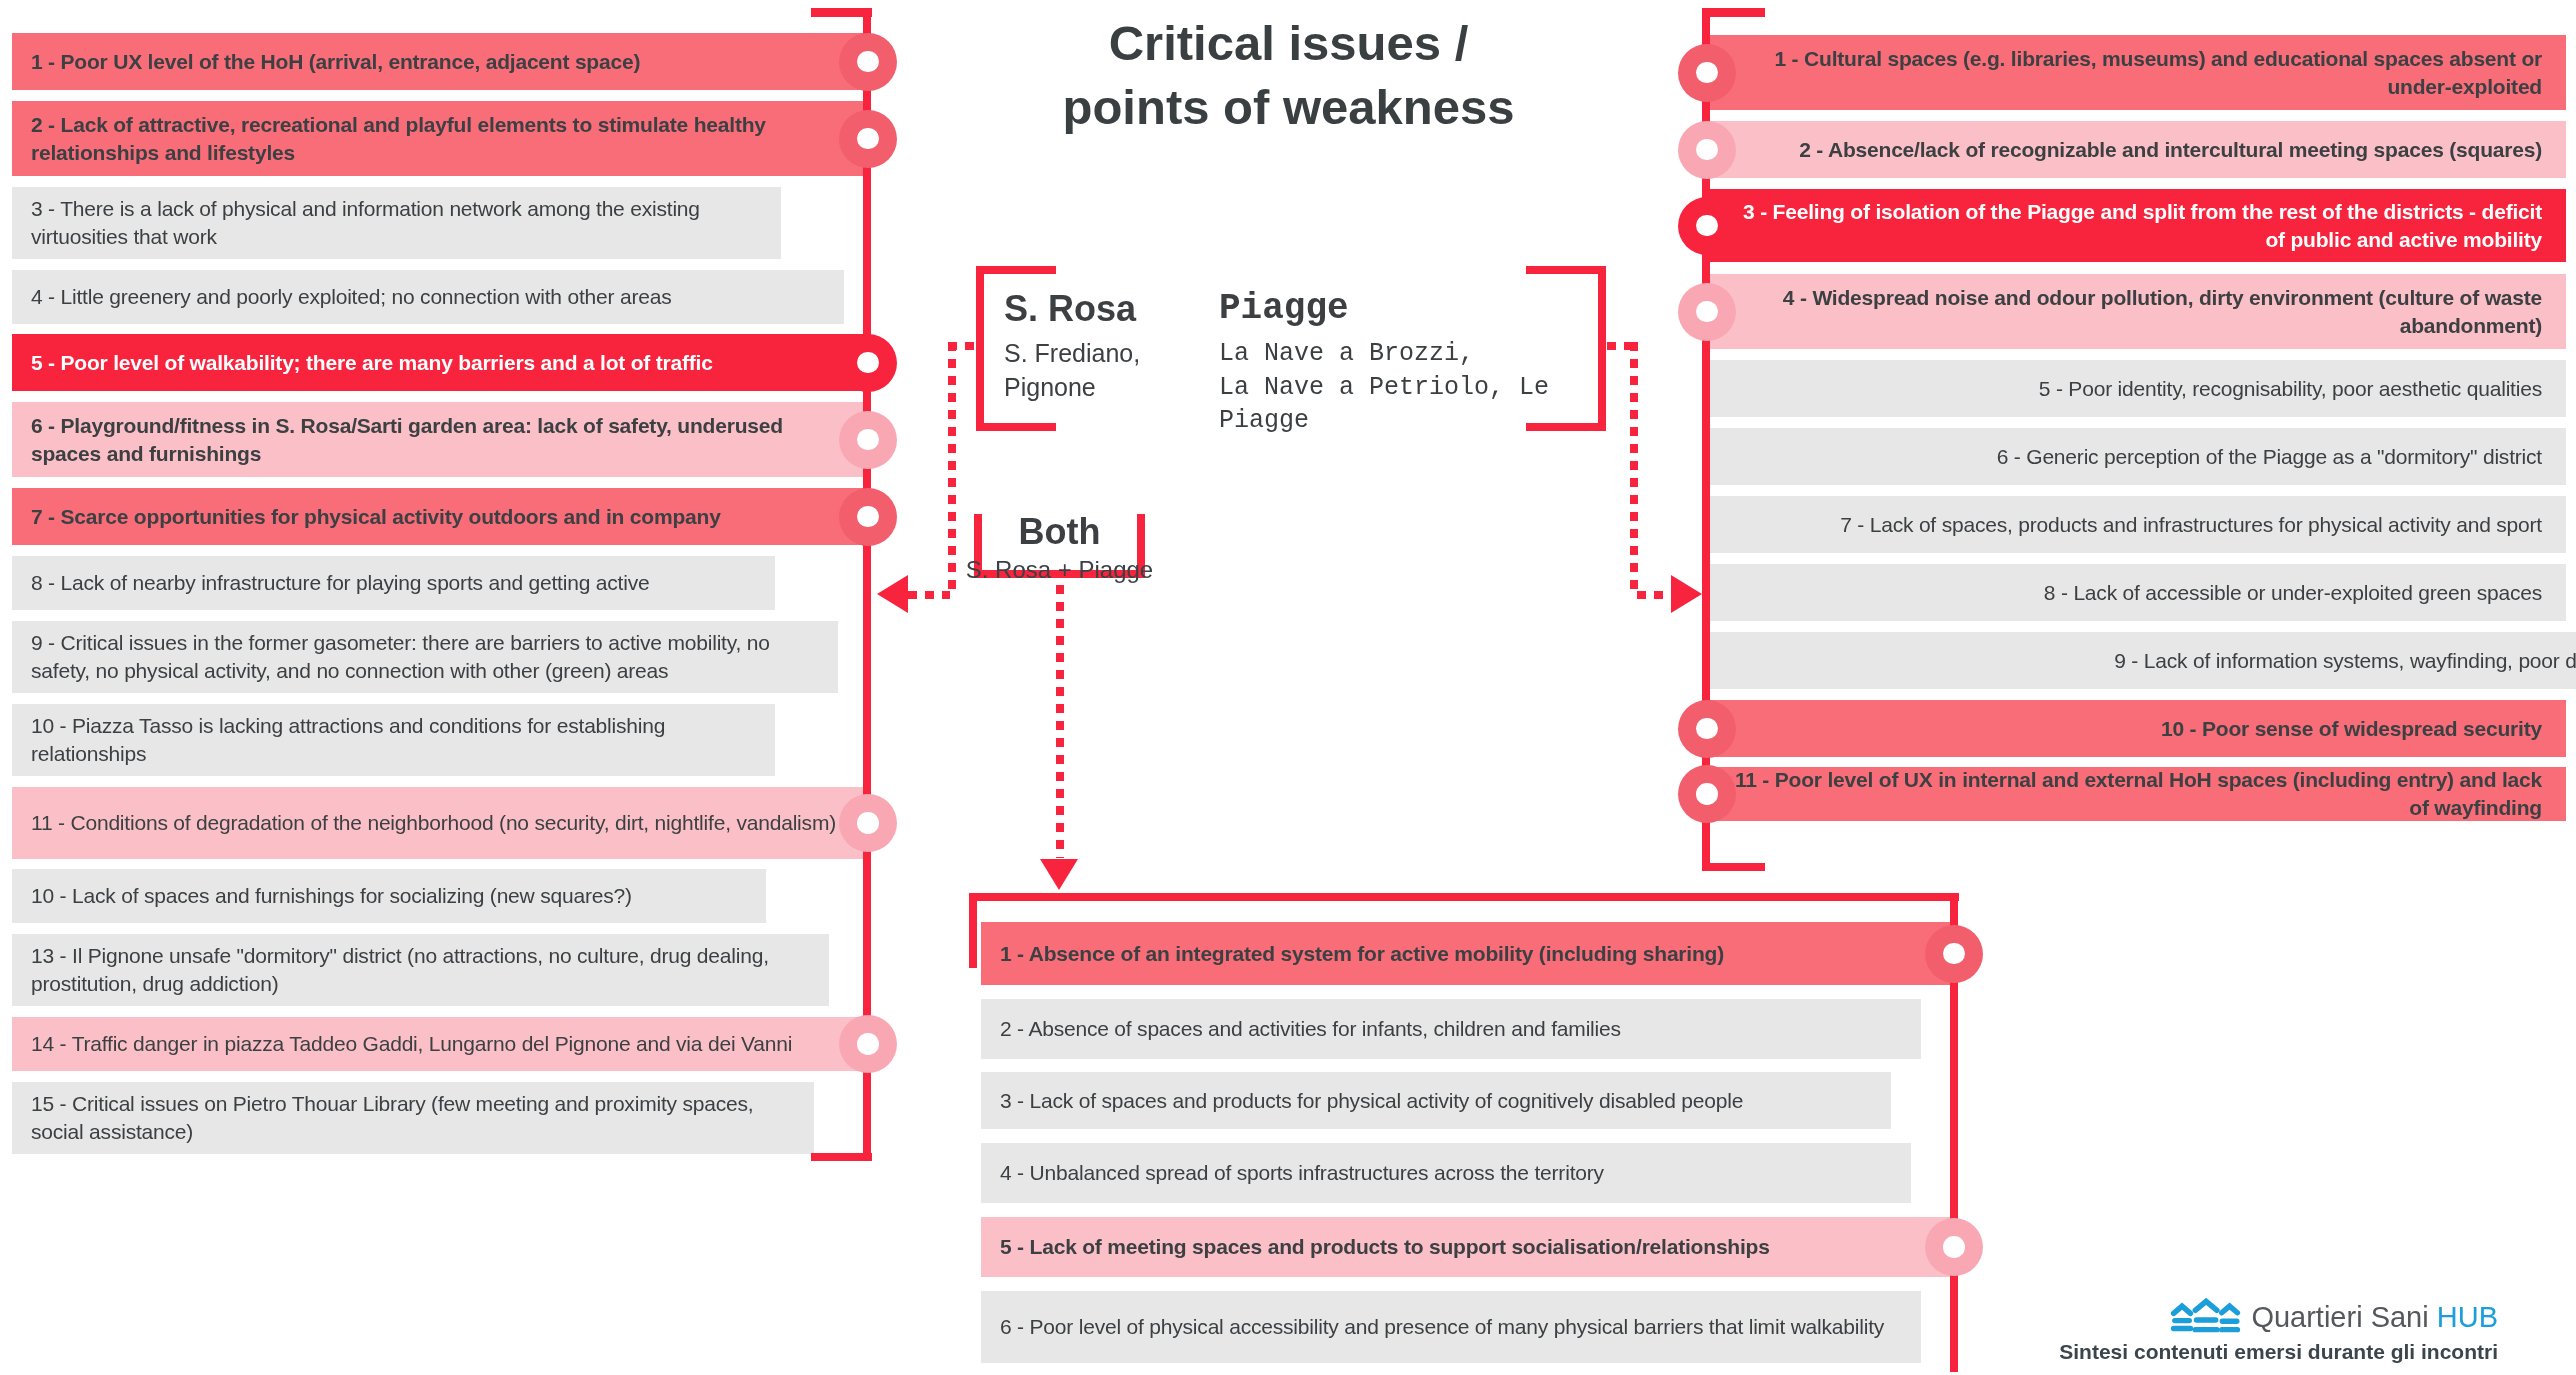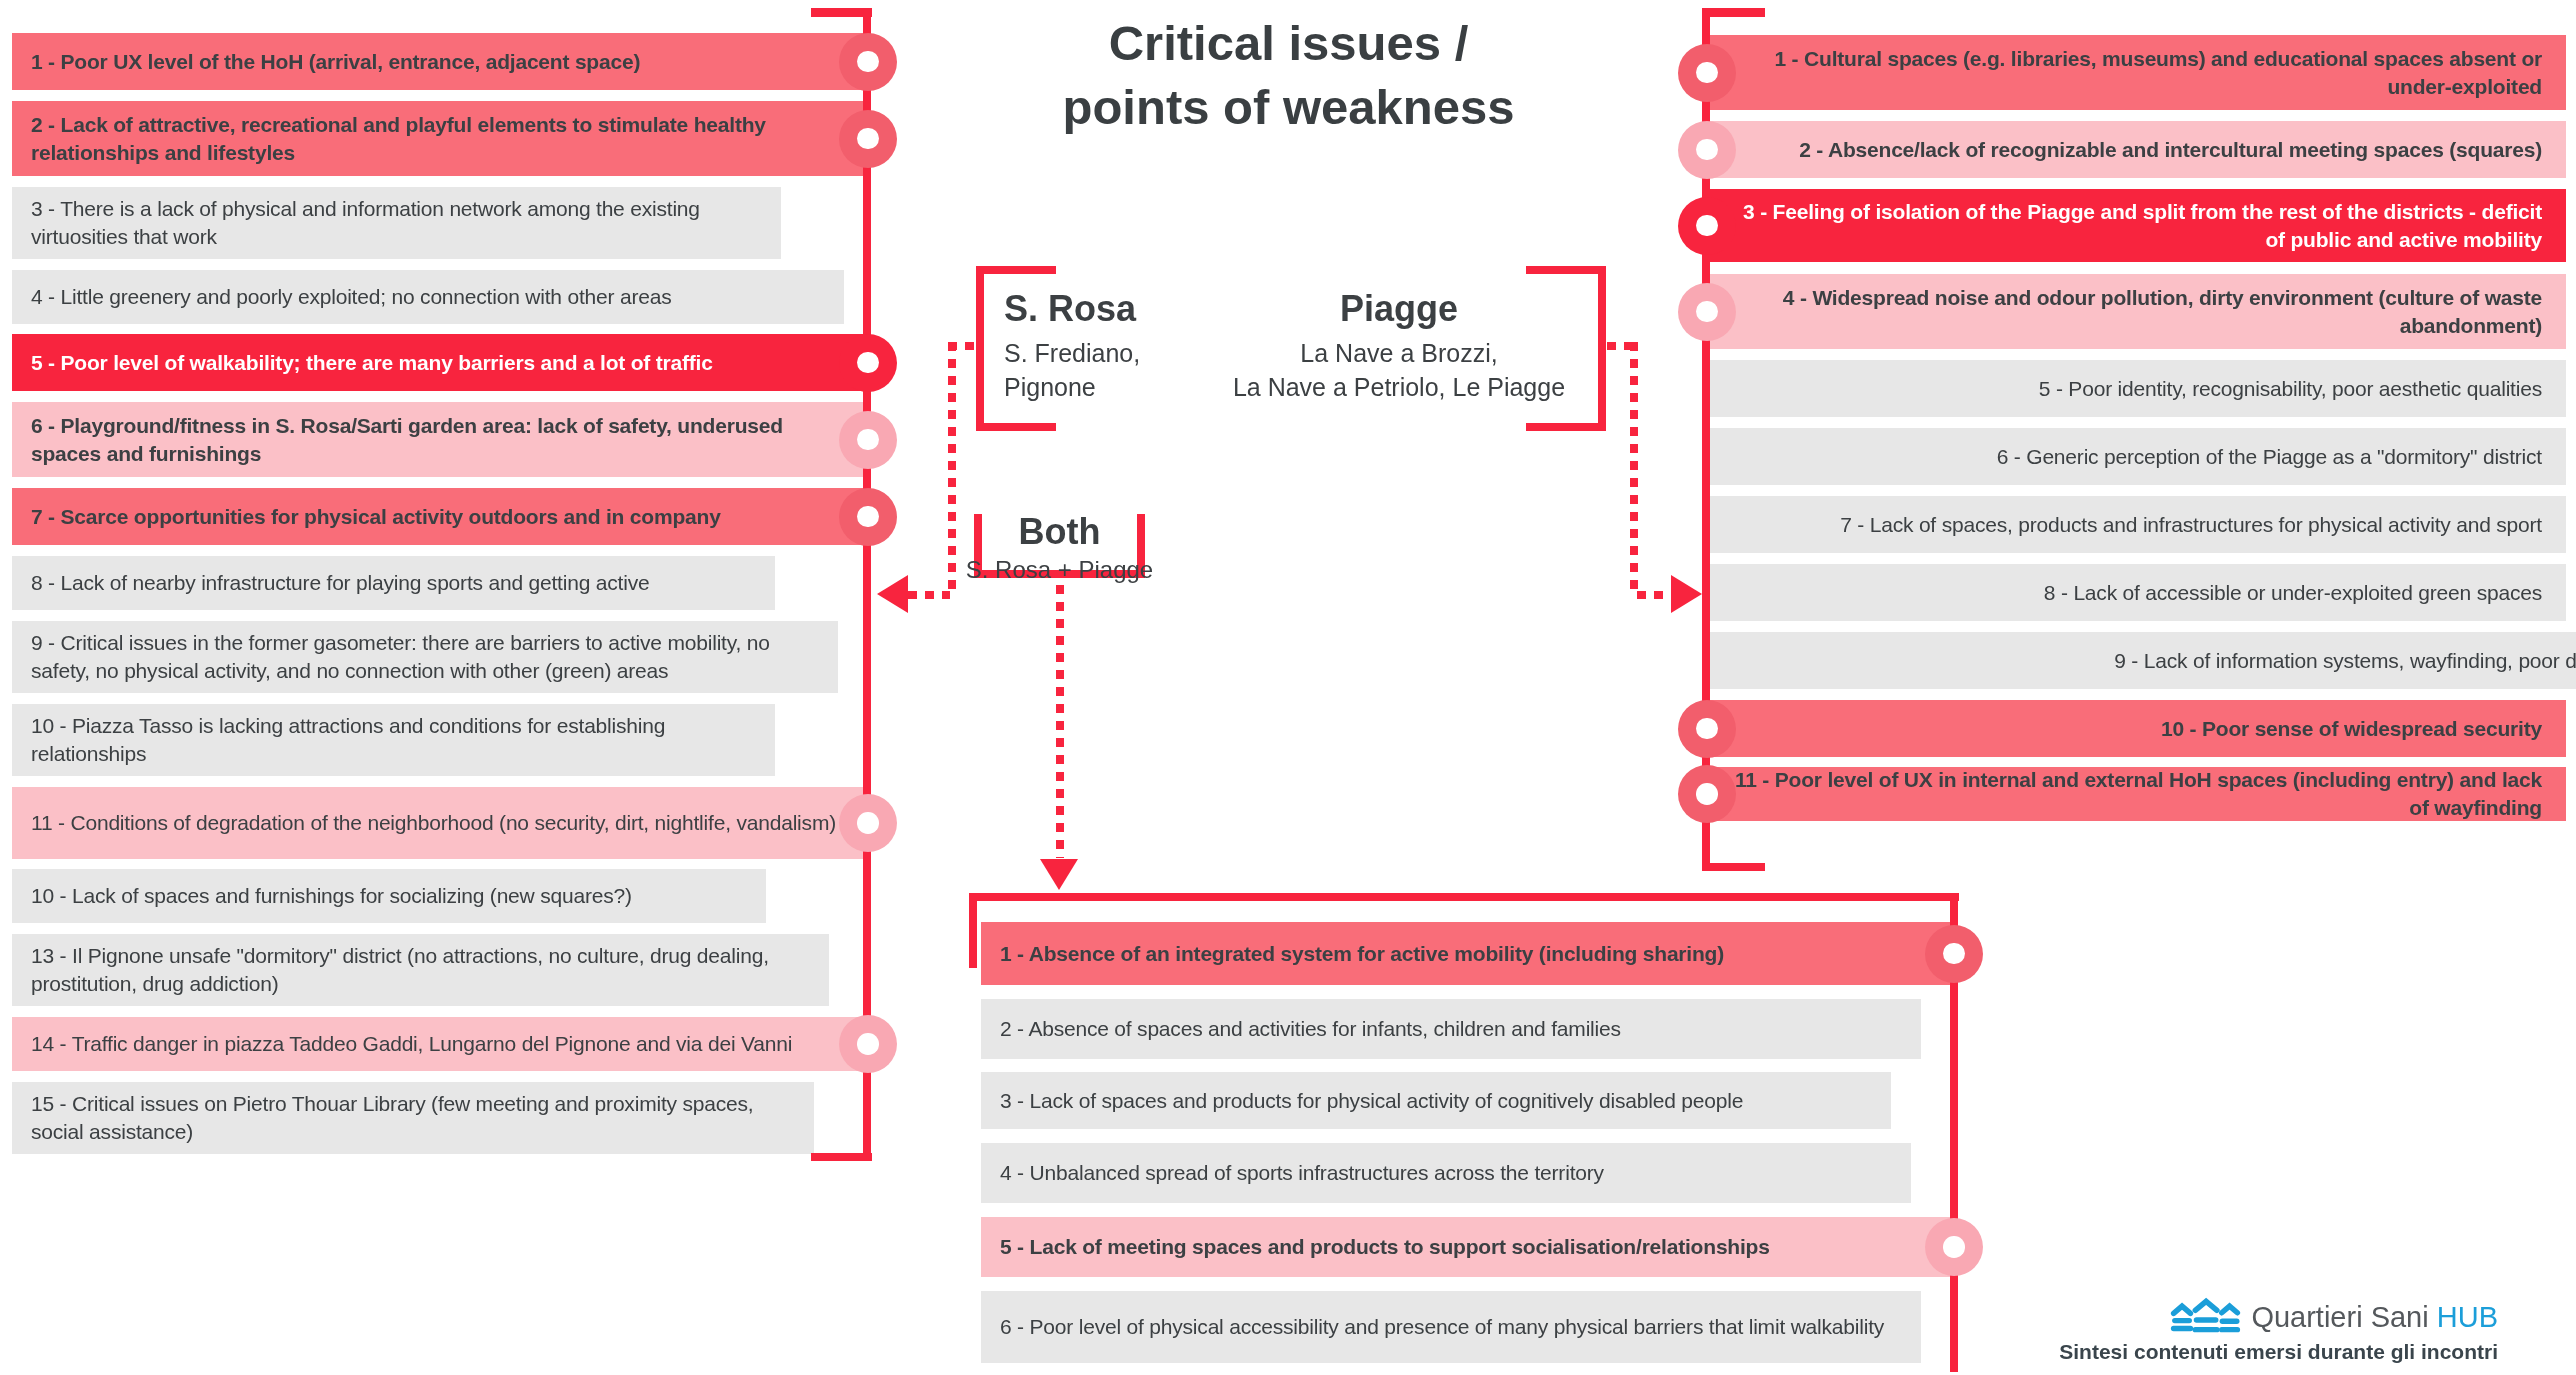--- a/index.html
+++ b/index.html
@@ -36,21 +36,21 @@
   .arr.left{border-top:19px solid transparent;border-bottom:19px solid transparent;border-right:31px solid #F8243E;}
   .arr.right{border-top:19px solid transparent;border-bottom:19px solid transparent;border-left:31px solid #F8243E;}
   
   .bracket{position:absolute;box-sizing:border-box;border:0 solid #F8243E;}
   
   .title{position:absolute;left:961px;top:10.8px;width:655px;text-align:center;
          font-size:49px;line-height:1.32;font-weight:bold;color:#3A3F42;}
   .grp{position:absolute;}
   .grp .g-title{font-size:36px;font-weight:bold;line-height:1.1;color:#3C4043;}
   .grp .g-sub{font-size:25px;line-height:1.35;color:#3C4043;white-space:pre-line;margin-top:8.4px;}
-  .grp.alignright{text-align:center;}
+  .grp.alignright{text-align:left;font-family:Liberation Mono, monospace;}
   .grp.aligncenter{text-align:center;}
   .grp.aligncenter .g-sub{margin-top:2.4px;font-size:24px;}
   
   .logo-row{position:absolute;left:2138px;top:1297px;width:360px;display:flex;align-items:center;justify-content:flex-end;gap:10.8px;}
   .logo-name{font-size:29px;font-weight:normal;color:#54585C;white-space:nowrap;}
   .logo-name .hub{color:#1B9ED9;}
   .tagline{position:absolute;left:1982px;top:1340px;width:516px;text-align:right;
            font-size:21px;font-weight:bold;color:#3A454C;}
 </style>
 </head>

